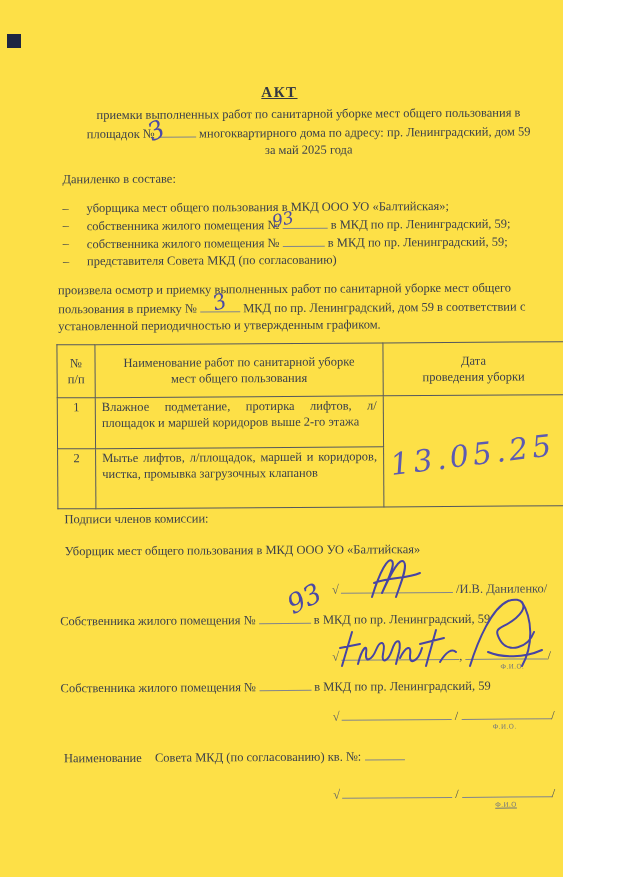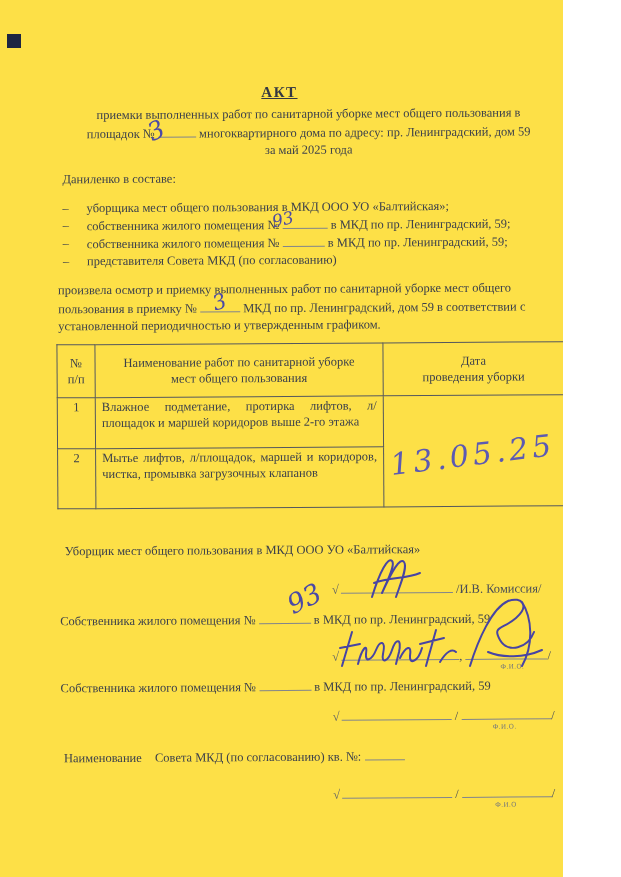--- a/index.html
+++ b/index.html
@@ -114,26 +114,27 @@
         <td class="work-cell">Влажное подметание, протирка лифтов, л/площадок и маршей коридоров выше 2-го этажа</td>
         <td class="date-cell" rowspan="2"></td>
       </tr>
       <tr>
         <td class="no-cell" style="height:55px;">2</td>
         <td class="work-cell">Мытье лифтов, л/площадок, маршей и коридоров, чистка, промывка загрузочных клапанов</td>
       </tr>
     </tbody>
       </table>
 
+    <div class="abs" style="top:511px;left:64px;">Подписи членов комиссии:</div>
 
     <div class="abs" style="top:543px;left:64px;">Уборщик мест общего пользования в МКД ООО УО «Балтийская»</div>
 
     <div class="sig-row" style="top:581px;left:331px;">
       <span class="check">√</span><span class="blank w112"></span>
-      <span>/И.В. Комиссия/</span>
+      <span>/И.В. Даниленко/</span>
     </div>
 
     <div class="abs" style="top:611px;left:59px;white-space:nowrap;">
       <span>Собственника жилого помещения №</span>
       <span class="blank w52"></span>
       <span>в МКД по пр. Ленинградский, 59</span>
     </div>
 
     <div class="sig-row" style="top:648px;left:331px;">
       <span class="check">√</span><span class="blank w118"></span><span>,</span>
@@ -157,21 +158,21 @@
     <div class="abs" style="top:748px;left:62px;white-space:nowrap;">
       <span>Наименование</span>
       <span style="margin-left:10px;">Совета МКД (по согласованию) кв. №:</span>
       <span class="blank w40"></span>
     </div>
 
     <div class="sig-row" style="top:786px;left:331px;">
       <span class="check">√</span><span class="blank w110"></span>
       <span>/</span>
       <span class="blank w90"></span><span>/</span>
-      <span class="fio" style="top:16px;left:162px;">Ф.И.О</span>
+      <span class="fio" style="top:16px;left:162px;text-decoration:underline;">Ф.И.О</span>
     </div>
 
   </div>
 
   <div class="hw" style="top:118px;left:148px;font-size:25px;transform:rotate(-24deg);">3</div>
 
   <div class="hw" style="top:211px;left:272px;font-size:17px;transform:rotate(-12deg);">93</div>
 
   <div class="hw" style="top:292px;left:213px;font-size:21px;transform:rotate(-18deg);">3</div>
 

